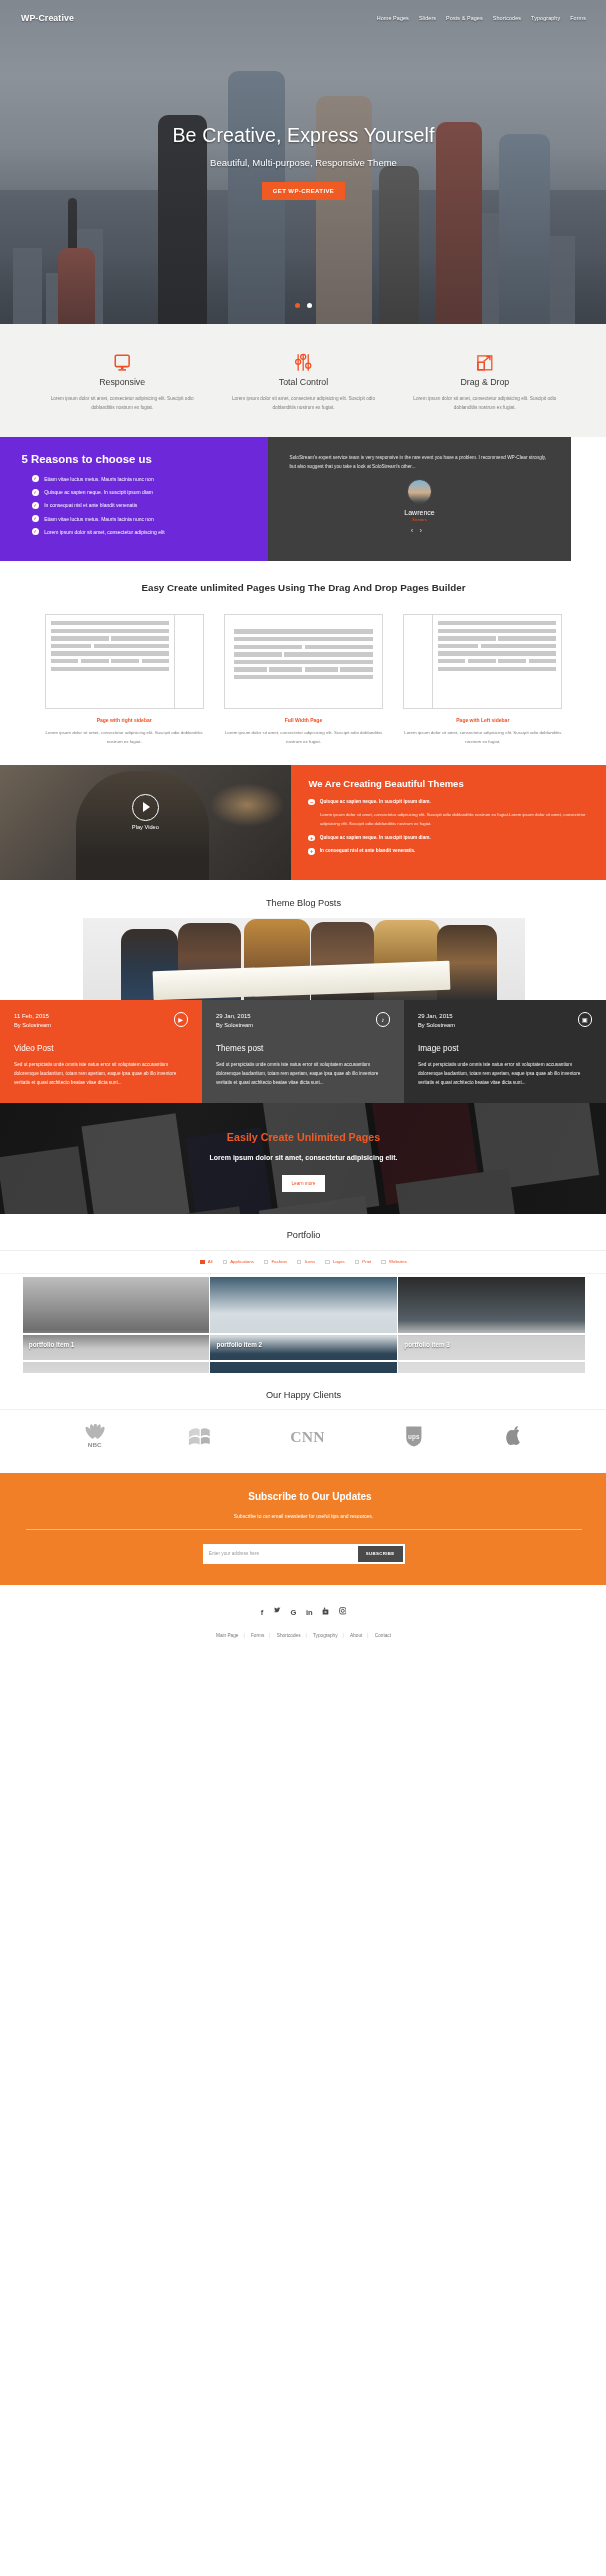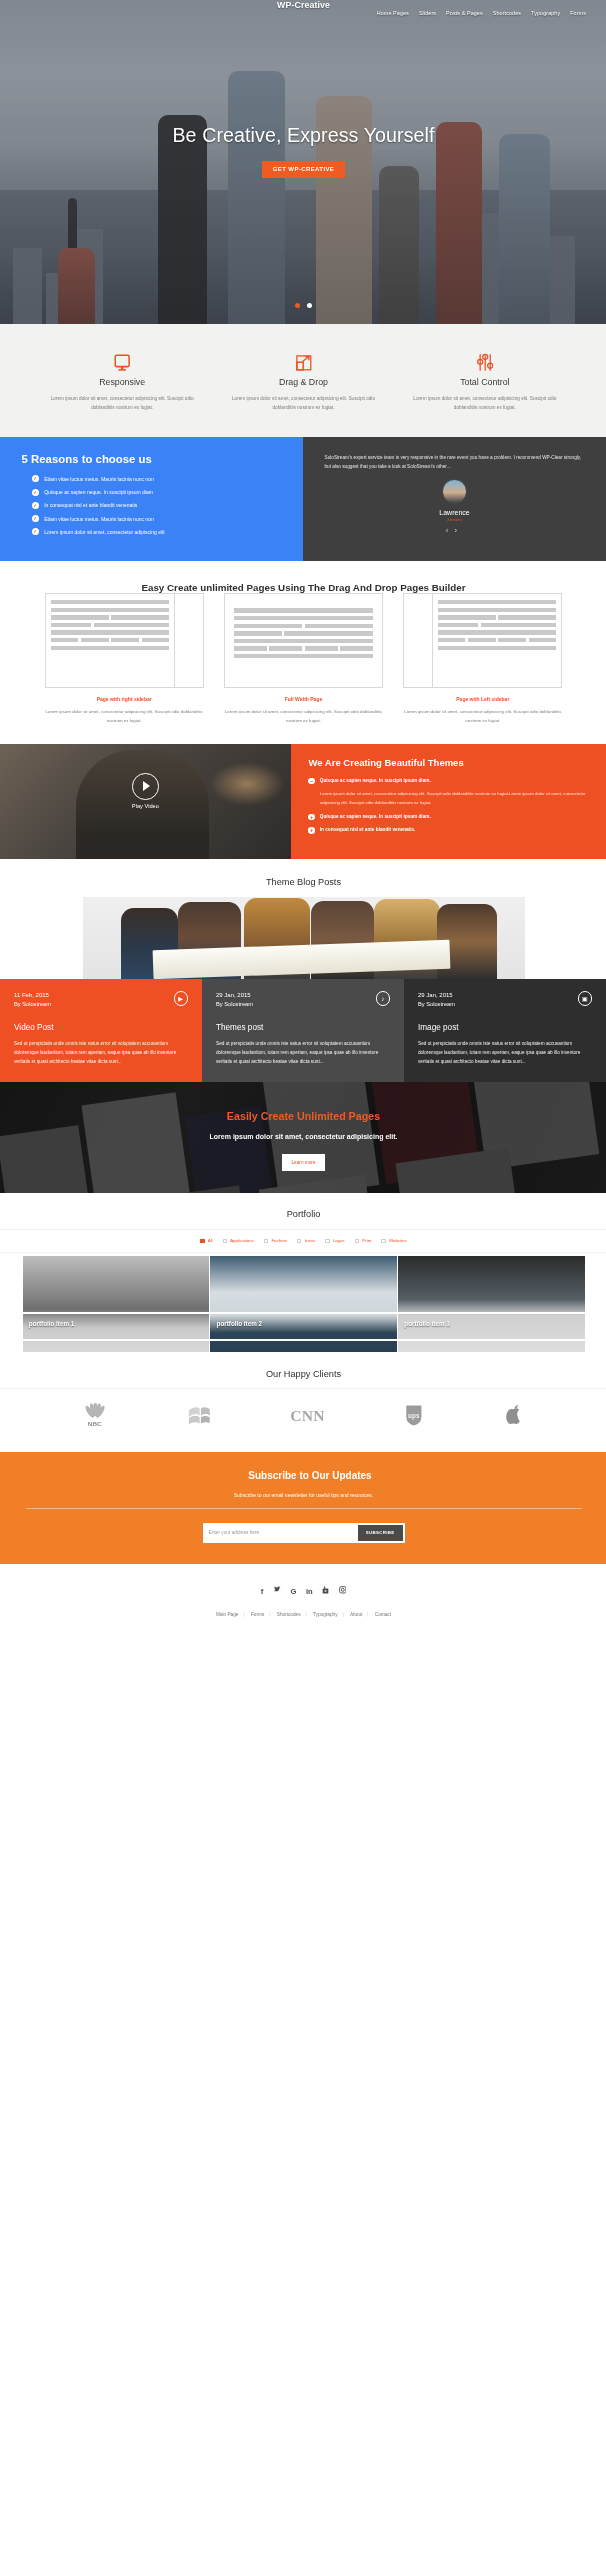--- a/index.html
+++ b/index.html
@@ -59,21 +59,21 @@
   .hero-dots { position:absolute; bottom: 14.5px; left:0; right:0; text-align:center; z-index:6; }
   .hero-dots span {
     display:inline-block; width:5px; height:5px; border-radius:50%;
     background:#fff; margin: 0 2.5px; cursor:pointer;
   }
   .hero-dots span.active { background:#f05a23; }
 
   
   .nav {
     position: absolute; top: 0; left: 0; right: 0; height: 35px; z-index: 10;
-    display: flex; align-items: center; padding: 0 21px; flex-direction: column;
+    display: flex; align-items: center; padding: 0 21px;
   }
   .logo { color: #fff; font-size: 8.8px; font-weight: 700; letter-spacing:0.1px; text-shadow:0 0.6px 1.3px rgba(0,0,0,.4); }
   .nav-items { margin-left: auto; display: flex; gap: 10px; }
   .nav-items a {
     color:#fff; font-size:5.4px; text-decoration:none; letter-spacing:0.1px;
     text-shadow:0 0.6px 1.3px rgba(0,0,0,.5); white-space:nowrap;
   }
 
   
   .features {
@@ -82,21 +82,21 @@
     background-size: 1.9px 1.9px;
   }
   .feat-row { display:flex; width: 544px; margin: 0 auto; }
   .feat { flex: 1; text-align:center; padding: 0 8.8px; }
   .feat-icon { height: 21.5px; margin-bottom: 3.8px; display:flex; align-items:center; justify-content:center; }
   .feat h3 { font-size: 8.8px; font-weight: 400; color: #3a3a3a; margin-bottom: 6.3px; }
   .feat p { font-size: 4.7px; line-height: 1.95; color: #7d7d7d; }
 
   
   .reasons { display: flex; min-height: 124px; }
-  .reasons-left { width: 303px; background: #3b82f6; padding: 16.4px 21.5px 14px; }
+  .reasons-left { width: 268px; background: #6d28d9; padding: 16.4px 21.5px 14px; }
   .reasons-left h2 { color:#fff; font-size: 11.4px; font-weight: 700; margin-bottom: 10px; }
   .rlist { list-style:none; padding-left: 10px; }
   .rlist li {
     color:#fff; font-size: 5px; margin-bottom: 6.3px;
     display:flex; align-items:center; gap: 5.7px;
   }
   .tick {
     width:7px; height:7px; border-radius:50%; background:#fff; color:#ef5023;
     font-size:4.4px; display:flex; align-items:center; justify-content:center; flex: 0 0 7px;
     font-weight:700;
@@ -107,21 +107,21 @@
     width: 25px; height:25px; border-radius:50%; margin: 7.6px auto 4.4px;
     background: linear-gradient(180deg,#7fb3d4 0%, #cfae8e 55%, #3a4246 100%);
     border: 1.3px solid #4a4a4a;
   }
   .testi-name { color:#fff; font-size: 7px; margin-bottom: 1.3px; }
   .testi-role { color:#ef5023; font-size: 4.4px; }
   .testi-arrows { margin-top: 3.8px; color:#ddd; font-size: 7.6px; letter-spacing: 6.3px; }
 
   
   .builder { background:#fff; padding: 21.5px 0 19px; text-align:center; }
-  .builder h2 { font-size: 9.8px; font-weight: 700; color:#2f2f2f; margin-bottom: 0; }
+  .builder h2 { font-size: 9.8px; font-weight: 700; color:#2f2f2f; margin-bottom: 21px; }
   .mock-row { display:flex; width: 518px; margin: 0 auto; gap: 20px; }
   .mock-col { flex:1; }
   .mock {
     border: 0.6px solid #d8d8d8; background:#fff; height: 95px; position:relative;
     display:flex;
   }
   .mock-main { padding: 5.7px 5px; flex: 1; }
   .mock-side { width: 28.4px; border-left: 0.6px solid #d8d8d8; }
   .mock-side.left { border-left:none; border-right: 0.6px solid #d8d8d8; }
   .bar { height: 4.4px; background:#c9c9c9; margin-bottom: 3.2px; }
@@ -307,65 +307,66 @@
         <a href="#">Sliders</a>
         <a href="#">Posts &amp; Pages</a>
         <a href="#">Shortcodes</a>
         <a href="#">Typography</a>
         <a href="#">Forms</a>
       </div>
     </nav>
 
     <div class="hero-content">
       <div class="hero-title">Be Creative, Express Yourself</div>
+      <div class="hero-sub">Beautiful, Multi-purpose, Responsive Theme</div>
       <button class="btn-hero">GET WP-CREATIVE</button>
     </div>
 
     <div class="hero-dots">
       <span class="active"></span>
       <span></span>
     </div>
   </section>
 
   <section class="features">
     <div class="feat-row">
       <div class="feat">
         <div class="feat-icon">
           <svg width="16.4" height="17.7" viewBox="0 0 26 28">
             <rect x="2" y="2" width="22" height="18" rx="2" fill="none" stroke="#ef5023" stroke-width="2.4"></rect>
             <rect x="11" y="20" width="4" height="4" fill="#ef5023"></rect>
             <rect x="7" y="24" width="12" height="2.4" fill="#ef5023"></rect>
           </svg>
         </div>
         <h3>Responsive</h3>
-        <p>Lorem ipsum dolor sit amet, consectetur adipisicing elit. Suscipit odio doblanditiis nostrum ex fugiat.</p>
-      </div>
-      <div class="feat">
-        <div class="feat-icon">
-          <svg width="17.7" height="17.7" viewBox="0 0 28 28">
-            <rect x="3" y="3" width="22" height="22" fill="none" stroke="#ef5023" stroke-width="2"></rect>
-            <rect x="3" y="13" width="10" height="12" fill="none" stroke="#ef5023" stroke-width="2.4"></rect>
-            <path d="M12 12 L22 4 M16 4 L22 4 L22 10" fill="none" stroke="#ef5023" stroke-width="2.2"></path>
-          </svg>
-        </div>
-        <h3>Drag &amp; Drop</h3>
         <p>Lorem ipsum dolor sit amet, consectetur adipisicing elit. Suscipit odio doblanditiis nostrum ex fugiat.</p>
       </div>
       <div class="feat">
         <div class="feat-icon">
           <svg width="16.4" height="19" viewBox="0 0 26 30">
             <line x1="5" y1="2" x2="5" y2="28" stroke="#ef5023" stroke-width="2"></line>
             <line x1="13" y1="2" x2="13" y2="28" stroke="#ef5023" stroke-width="2"></line>
             <line x1="21" y1="2" x2="21" y2="28" stroke="#ef5023" stroke-width="2"></line>
             <circle cx="5" cy="14" r="4" fill="none" stroke="#ef5023" stroke-width="2"></circle>
             <circle cx="13" cy="6" r="4" fill="none" stroke="#ef5023" stroke-width="2"></circle>
             <circle cx="21" cy="20" r="4" fill="none" stroke="#ef5023" stroke-width="2"></circle>
           </svg>
         </div>
         <h3>Total Control</h3>
+        <p>Lorem ipsum dolor sit amet, consectetur adipisicing elit. Suscipit odio doblanditiis nostrum ex fugiat.</p>
+      </div>
+      <div class="feat">
+        <div class="feat-icon">
+          <svg width="17.7" height="17.7" viewBox="0 0 28 28">
+            <rect x="3" y="3" width="22" height="22" fill="none" stroke="#ef5023" stroke-width="2"></rect>
+            <rect x="3" y="13" width="10" height="12" fill="none" stroke="#ef5023" stroke-width="2.4"></rect>
+            <path d="M12 12 L22 4 M16 4 L22 4 L22 10" fill="none" stroke="#ef5023" stroke-width="2.2"></path>
+          </svg>
+        </div>
+        <h3>Drag &amp; Drop</h3>
         <p>Lorem ipsum dolor sit amet, consectetur adipisicing elit. Suscipit odio doblanditiis nostrum ex fugiat.</p>
       </div>
     </div>
   </section>
 
   <section class="reasons">
     <div class="reasons-left">
       <h2>5 Reasons to choose us</h2>
       <ul class="rlist">
         <li>

